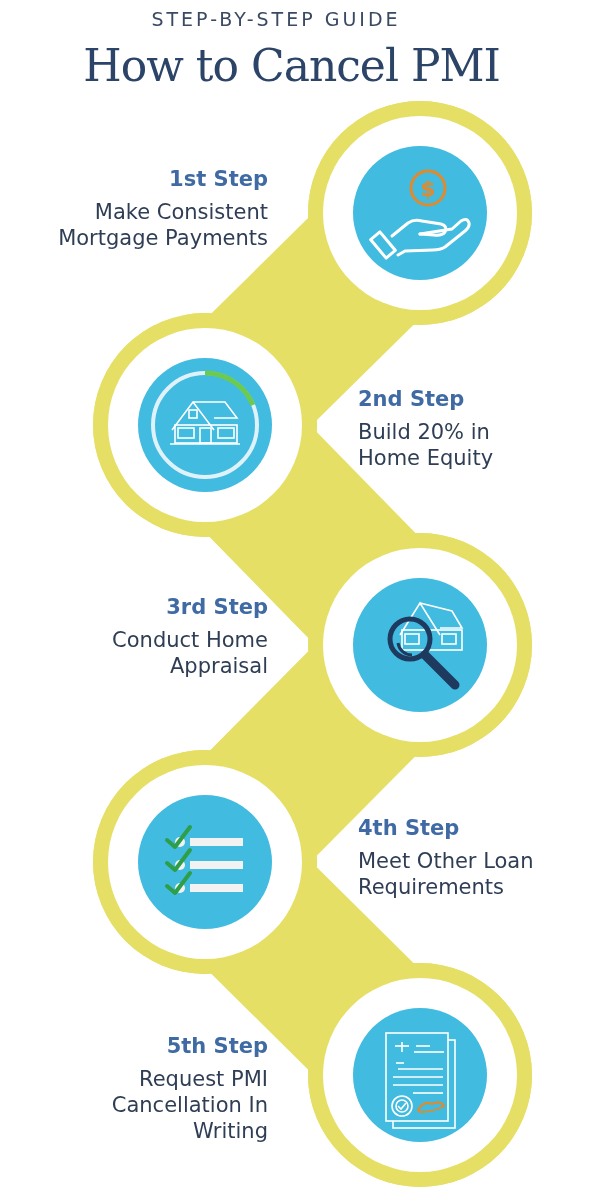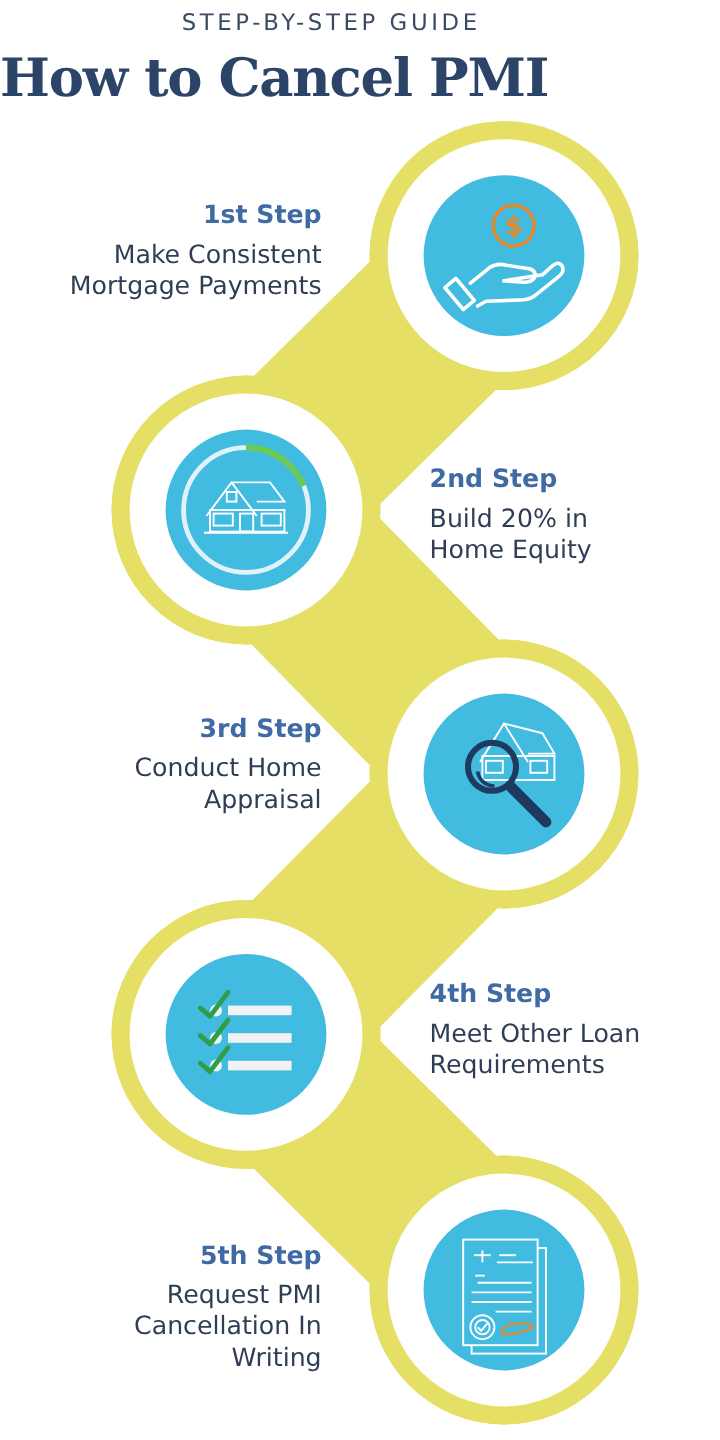--- a/index.html
+++ b/index.html
@@ -3,22 +3,22 @@
 <meta charset="utf-8">
 <style>
   html, body { margin: 0; padding: 0; background: #ffffff; }
   body { width: 600px; height: 1200px; position: relative; overflow: hidden; font-family: "DejaVu Sans", sans-serif; }
   .subtitle {
     position: absolute; top: 8px; left: 0; width: 552px; text-align: center;
     font-family: "DejaVu Sans", sans-serif; font-size: 19px; letter-spacing: 3px;
     color: #3a4a63; font-weight: normal;
   }
   .title {
-    position: absolute; top: 40px; left: 0; width: 500px; text-align: left;
-    font-family: "DejaVu Serif", serif; font-size: 44px; font-weight: bold;
+    position: absolute; top: 40px; left: 0; width: 500px; text-align: right;
+    font-family: "DejaVu Serif", serif; font-size: 44px; font-weight: normal;
     color: #2b4467; letter-spacing: -1px;
   }
   svg.bg { position: absolute; left: 0; top: 0; }
   .step { position: absolute; width: 280px; }
   .step.left { text-align: right; }
   .step.right { text-align: left; }
   .step-heading {
     font-family: "DejaVu Sans", sans-serif; font-weight: bold; font-size: 21px;
     color: #3f6aa3; margin-bottom: 8px; letter-spacing: 0px;
   }

